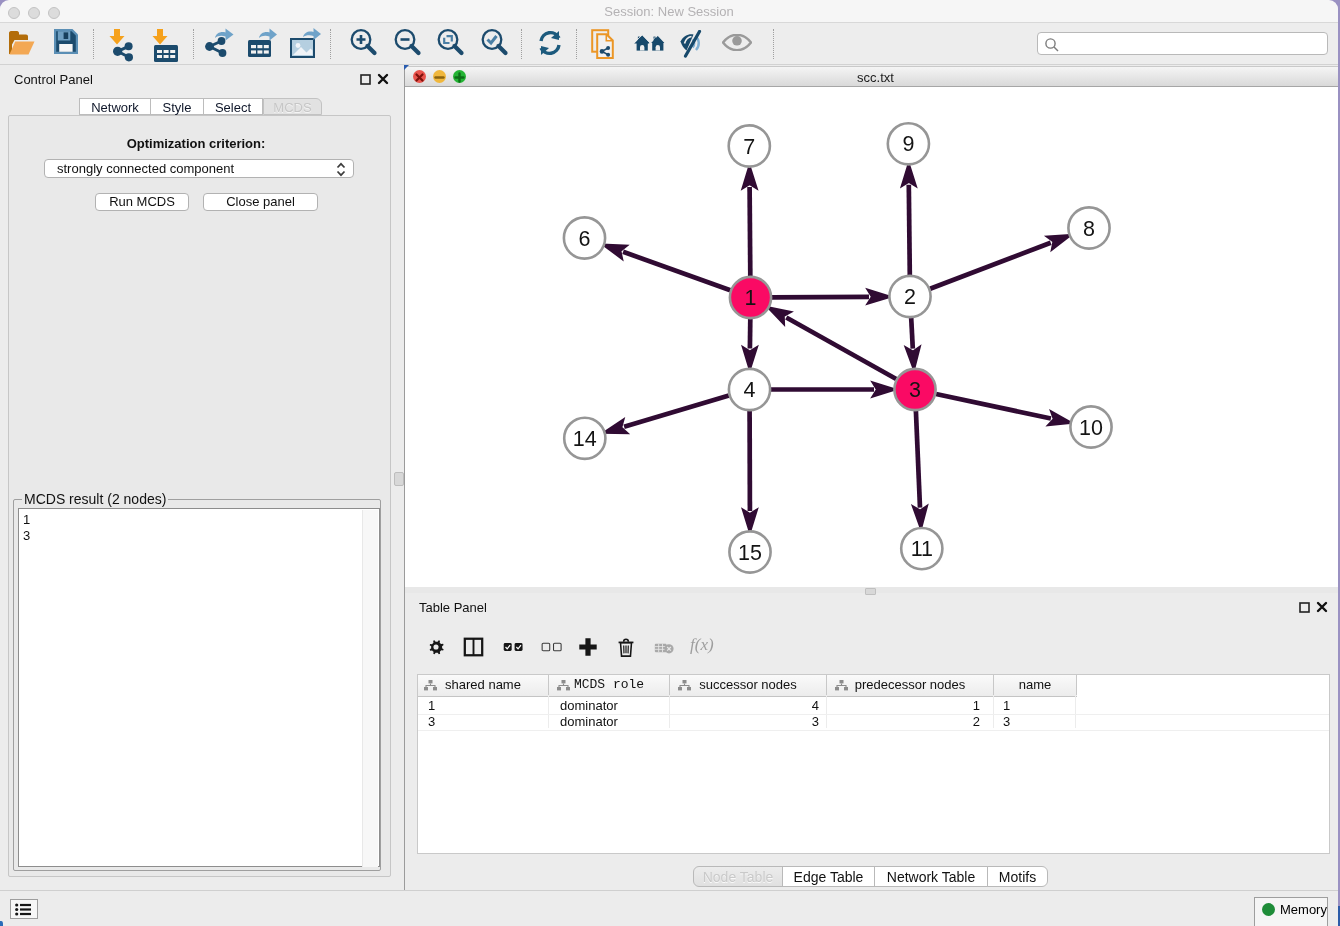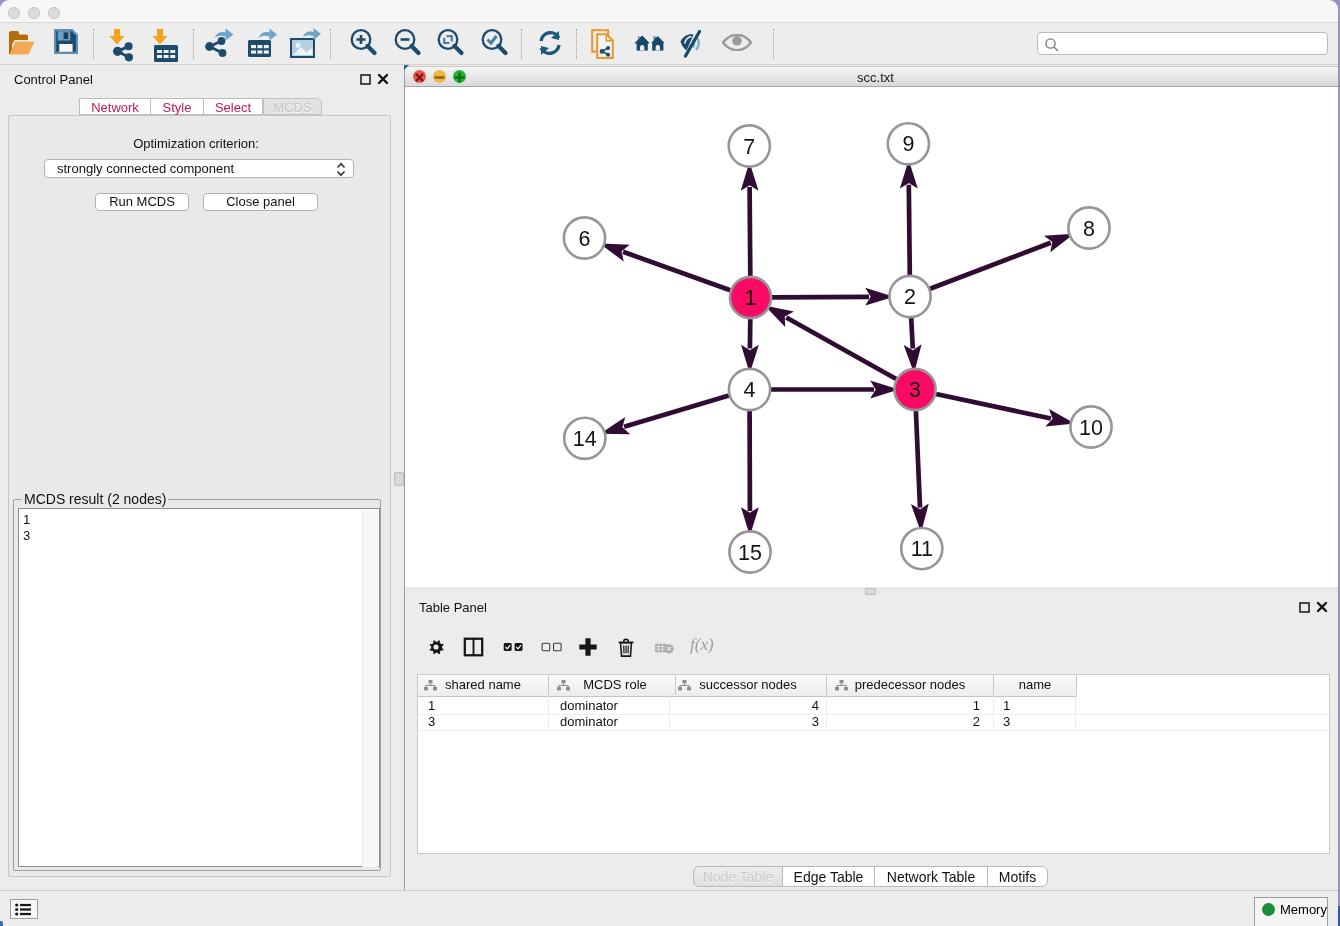--- a/index.html
+++ b/index.html
@@ -9,23 +9,23 @@
 #titlebar{position:absolute;left:0;top:0;width:1338px;height:22px;background:#f6f6f6;border-radius:9px 9px 0 0;border-bottom:1px solid #d8d8d8;}
 .tl{position:absolute;top:7px;width:12px;height:12px;border-radius:50%;background:#dcdcdc;border:1px solid #c3c3c3;box-sizing:border-box;}
 #wtitle{position:absolute;top:4px;left:0;width:1338px;text-align:center;font-size:13px;color:#b4b2b4;}
 #toolbar{position:absolute;left:0;top:23px;width:1338px;height:41px;background:#ededed;border-bottom:1px solid #d2d2d2;}
 .sep{position:absolute;top:6px;height:30px;width:0;border-left:1px dotted #9f9f9f;}
 .ticon{position:absolute;top:5px;}
 #searchbox{position:absolute;left:1037px;top:9px;width:289px;height:21px;background:#fff;border:1px solid #b9b9b9;border-radius:4px;}
 
 #cp-title{position:absolute;left:14px;top:72px;font-size:13px;color:#111;}
 #cp-tabs{position:absolute;left:79px;top:98px;height:18px;}
-.tab{position:absolute;top:0;height:17px;background:#fff;border:1px solid #bcbcbc;box-sizing:border-box;text-align:center;font-size:13px;color:#be185d;line-height:17px;}
+.tab{position:absolute;top:0;height:17px;background:#fff;border:1px solid #bcbcbc;box-sizing:border-box;text-align:center;font-size:13px;color:#0f172a;line-height:17px;}
 #cp-pane{position:absolute;left:8px;top:115px;width:383px;height:762px;background:#e9e9e9;border:1px solid #c6c6c6;border-radius:2px;box-sizing:border-box;}
-#optlabel{position:absolute;left:0;top:136px;width:392px;text-align:center;font-size:13px;color:#111;}
+#optlabel{position:absolute;left:0;top:136px;width:392px;text-align:center;font-size:13px;color:#111;font-weight:bold;}
 #dropdown{position:absolute;left:44px;top:159px;width:310px;height:19px;background:#fff;border:1px solid #b2b2b2;border-radius:4px;box-sizing:border-box;font-size:13px;line-height:18px;color:#111;}
 .btn{position:absolute;height:18px;background:#fff;border:1px solid #b2b2b2;border-radius:4px;box-sizing:border-box;text-align:center;font-size:13px;color:#111;line-height:16px;}
 #fieldset{position:absolute;left:13px;top:499px;width:368px;height:372px;border:1px solid #9f9f9f;border-radius:2px;box-sizing:border-box;}
 #legend{position:absolute;left:22px;top:491px;background:#e9e9e9;font-size:14px;color:#111;padding:0 2px;}
 #mlist{position:absolute;left:18px;top:508px;width:362px;height:359px;background:#fff;border:1px solid #8d8d8d;box-sizing:border-box;}
 #mscroll{position:absolute;right:1px;top:1px;width:15px;height:357px;background:#f7f7f7;border-left:1px solid #e8e8e8;}
 
 #vdiv{position:absolute;left:391px;top:65px;width:14px;height:825px;background:#ececec;}
 #vline{position:absolute;left:404px;top:65px;width:1px;height:825px;background:#9b9b9b;}
 #vgrip{position:absolute;left:394px;top:472px;width:8px;height:12px;background:#d8d8d8;border:1px solid #bdbdbd;border-radius:2px;}
@@ -52,20 +52,21 @@
 #membtn{position:absolute;left:1254px;top:897px;width:74px;height:34px;background:#f5f5f5;border:1px solid #9e9e9e;box-sizing:border-box;font-size:13px;color:#000;}
 svg text{font-family:"Liberation Sans",sans-serif;}
 </style>
 </head>
 <body>
 <div id="win"></div>
 <div id="titlebar">
   <div class="tl" style="left:8px;"></div>
   <div class="tl" style="left:28px;"></div>
   <div class="tl" style="left:48px;"></div>
+  <div id="wtitle">Session: New Session</div>
 </div>
 <div id="toolbar">
   <svg class="ticon" style="left:7px;top:6px;" width="30" height="28" viewBox="0 0 30 28">
       <path d="M2,4 C2,3 2.8,2 4,2 L10,2 C11.2,2 12,3 12,4 L12,5.5 L19,5.5 C20.2,5.5 21,6.4 21,7.5 L21,11 L7.5,11 L2,21 Z" fill="#b36d0a"></path>
       <path d="M2,4 L2,25 L5,25 L5,15 Z" fill="#b36d0a"></path>
       <path d="M8.2,12.5 L27.5,12.5 L21.5,25.5 L2.5,25.5 Z" fill="#f3a854"></path>
     </svg>
   <svg class="ticon" style="left:53px;top:5px;" width="26" height="27" viewBox="0 0 26 27">
       <path d="M1,1 L19.5,1 L25,6.5 L25,26 L1,26 Z" fill="#5b8fb5"></path>
       <path d="M3.2,3.2 L18.6,3.2 L22.8,7.4 L22.8,23.8 L3.2,23.8 Z" fill="#1c4b6d"></path>
@@ -359,21 +360,21 @@
         <line x1="10.2" y1="2" x2="10.2" y2="12"></line>
       </g>
       <circle cx="18" cy="8" r="5.5" fill="#a9a9a9"></circle>
       <path d="M15.8,5.8 L20.2,10.2 M20.2,5.8 L15.8,10.2" stroke="#e9e9e9" stroke-width="1.5"></path>
     </svg>
   <div class="abs" style="left:273px;top:5px;font-family:'Liberation Serif',serif;font-style:italic;font-size:17px;color:#9e9e9e;">f(x)</div>
 </div>
 <div id="tablewrap">
   <div id="thead">
     <div class="th" style="left:0;width:130px;">shared name</div>
-    <div class="th" style="left:137px;width:120px;">MCDS role</div>
+    <div class="th" style="left:131px;width:120px;font-family:Liberation Mono, monospace;">MCDS role</div>
     <div class="th" style="left:252px;width:156px;">successor nodes</div>
     <div class="th" style="left:409px;width:166px;">predecessor nodes</div>
     <div class="th" style="left:576px;width:82px;">name</div>
     <svg class="abs" style="left:6px;top:5px;" width="13" height="11" viewBox="0 0 13 11">
         <g fill="#8c8c8c">
           <rect x="4.5" y="0" width="4" height="3.4"></rect>
           <rect x="0" y="7" width="4" height="3.4"></rect>
           <rect x="9" y="7" width="4" height="3.4"></rect>
           <path d="M6.5,3.4 V5.5 M2,7 V5.5 H11 V7" stroke="#8c8c8c" stroke-width="1.1" fill="none"></path>
         </g>

